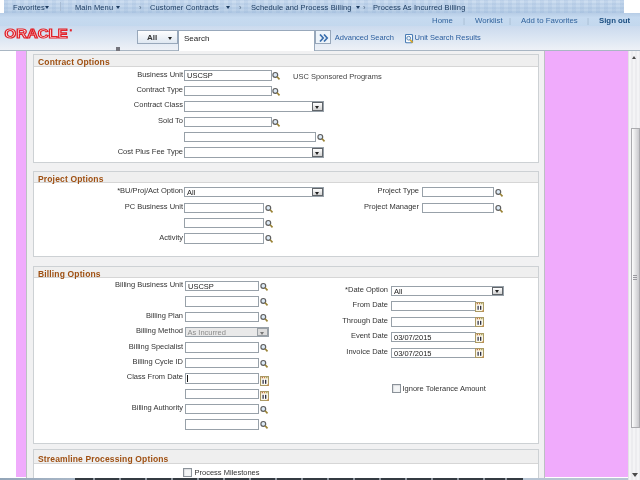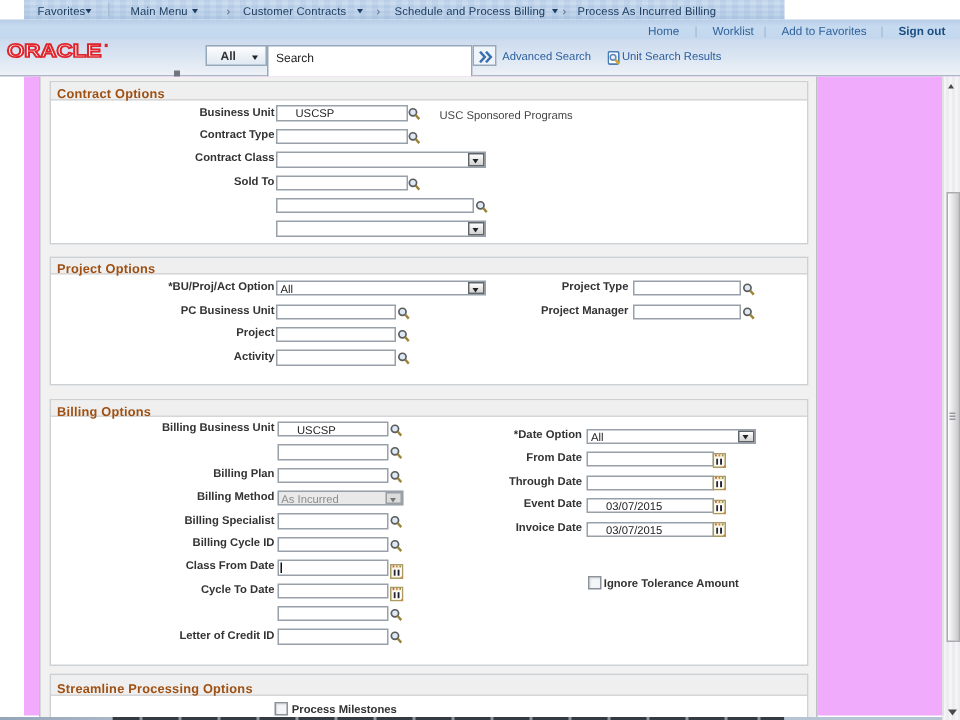--- a/index.html
+++ b/index.html
@@ -1,40 +1,40 @@
 <!DOCTYPE html>
 <html><head>
 <meta charset="utf-8">
 <style>
 * { margin:0; padding:0; box-sizing:border-box; }
 html,body { width:640px; height:480px; overflow:hidden; background:#fff;
   font-family:"Liberation Sans", sans-serif; }
 .abs { position:absolute; }
-#bar1 { position:absolute; left:16px; top:0; width:507px; height:13px;
+#bar1 { position:absolute; left:4px; top:0; width:620px; height:13px;
   background:repeating-linear-gradient(0deg, rgba(125,160,205,0.13) 0 2px, rgba(125,160,205,0) 2px 4px), repeating-linear-gradient(90deg, rgba(125,160,205,0.13) 0 4px, rgba(125,160,205,0) 4px 8px), linear-gradient(#cfdff1,#b9cfe7); color:#1d3c60; font-size:7.5px; }
 #bar1 span { position:absolute; top:3px; white-space:nowrap; letter-spacing:0.12px; }
 #bar2 { position:absolute; left:0; top:13px; width:640px; height:13px; background:linear-gradient(#b7cde6,#c6daf0 35%,#c3d8ee);
   color:#31639c; font-size:7.8px; }
 #bar2 span { position:absolute; top:3px; white-space:nowrap; }
 #obar { position:absolute; left:0; top:26px; width:640px; height:25px;
   background:linear-gradient(#cbdaee, #dde7f3 55%, #eef1f7);
   border-bottom:1px solid #a9b6c3; }
 .crt { width:0; height:0; border-left:2.5px solid transparent; border-right:2.5px solid transparent;
   border-top:3px solid #1d3c60; display:inline-block; position:absolute; }
 #content { position:absolute; left:16px; top:51px; width:640px; height:426px; background:#f0abfc; }
 #cwrap { position:absolute; left:10px; top:0; width:519px; height:427.3px;
   background:#f1f1f2; border-left:1px solid #bcc0c4; border-right:1px solid #bcc0c4; }
 .gbox { position:absolute; left:6px; width:506px; background:#fff; border:1px solid #cdd1d4; }
 .ghead { position:absolute; left:0; top:0; width:100%; background:#efefef;
   border-bottom:1px solid #d6d6d6; }
 .ghead b { position:absolute; left:4px; top:2px; font-size:8.5px; letter-spacing:0.15px; color:#9f5012; }
-.lbl { position:absolute; font-size:7.5px; font-weight:bold; color:#333;
+.lbl { position:absolute; font-size:7.5px; font-weight:normal; color:#333;
   text-align:right; white-space:nowrap; }
 .tf { position:absolute; background:#fff; border:1px solid #98a1a9; height:10.4px;
-  font-size:7.5px; color:#222; line-height:9px; padding-left:12px; white-space:nowrap; }
+  font-size:7.5px; color:#222; line-height:9px; padding-left:2px; white-space:nowrap; }
 .sel { position:absolute; background:#fff; border:1px solid #98a1a9; height:10.4px;
   font-size:7.5px; color:#222; line-height:9px; padding-left:2px; }
 .sb { position:absolute; right:0px; top:0px; width:11px; height:8.4px;
   background:linear-gradient(#ffffff,#d2d2d2); border:1px solid #60656a; }
 .sb i { position:absolute; left:2px; top:2.5px; width:0; height:0;
   border-left:2.5px solid transparent; border-right:2.5px solid transparent;
   border-top:3.5px solid #222; }
 .lk, .cal { position:absolute; }
 .note { position:absolute; font-size:7.5px; color:#444; white-space:nowrap; }
 .cb { position:absolute; width:9px; height:9px; background:#f4f5f6;
@@ -137,39 +137,39 @@
       <span class="sb">
         <i></i>
       </span>
     </div>
 
   <div class="lbl" style="left:20px;top:64.8px;width:147px">Sold To</div>
   <div class="tf" style="left:168px;top:65.6px;width:88px"></div>
 
   <div class="tf" style="left:168px;top:81px;width:132px"></div>
 
+  <div class="lbl" style="left:20px;top:95.6px;width:147px">Cost Plus Fee Type</div>
   <div class="sel" style="left:168px;top:96.4px;width:140px">
       <span class="sb">
         <i></i>
       </span>
     </div>
 
   <div class="lbl" style="left:20px;top:135.3px;width:147px">*BU/Proj/Act Option</div>
   <div class="sel" style="left:168px;top:136.1px;width:140px">All<span class="sb">
         <i></i>
       </span></div>
   <div class="lbl" style="left:300px;top:135.3px;width:103px">Project Type</div>
   <div class="tf" style="left:405.5px;top:136.1px;width:72px"></div>
 
   <div class="lbl" style="left:20px;top:150.7px;width:147px">PC Business Unit</div>
   <div class="tf" style="left:168px;top:151.5px;width:80px"></div>
   <div class="lbl" style="left:300px;top:150.7px;width:103px">Project Manager</div>
   <div class="tf" style="left:405.5px;top:151.5px;width:72px"></div>
 
-  <div class="lbl" style="left:20px;top:166.1px;width:147px">Project</div>
   <div class="tf" style="left:168px;top:166.9px;width:80px"></div>
 
   <div class="lbl" style="left:20px;top:181.5px;width:147px">Activity</div>
   <div class="tf" style="left:168px;top:182.3px;width:80px"></div>
 
   <div class="lbl" style="left:20px;top:229px;width:147px">Billing Business Unit</div>
   <div class="tf" style="left:169px;top:229.8px;width:74px">USCSP</div>
 
   <div class="tf" style="left:169px;top:245.2px;width:74px"></div>
 
@@ -185,26 +185,25 @@
   <div class="tf" style="left:169px;top:291.4px;width:74px"></div>
 
   <div class="lbl" style="left:20px;top:306px;width:147px">Billing Cycle ID</div>
   <div class="tf" style="left:169px;top:306.8px;width:74px"></div>
 
   <div class="lbl" style="left:20px;top:321.4px;width:147px">Class From Date</div>
   <div class="tf" style="left:169px;top:322.2px;width:74px">
       <span style="position:absolute;left:1px;top:1px;width:1px;height:7px;background:#111"></span>
     </div>
 
-  <div class="lbl" style="left:20px;top:336.8px;width:147px">Cycle To Date</div>
   <div class="tf" style="left:169px;top:337.6px;width:74px"></div>
 
+  <div class="lbl" style="left:20px;top:352.2px;width:147px">Billing Authority</div>
   <div class="tf" style="left:169px;top:353px;width:74px"></div>
 
-  <div class="lbl" style="left:20px;top:367.6px;width:147px">Letter of Credit ID</div>
   <div class="tf" style="left:169px;top:368.4px;width:74px"></div>
 
   <div class="lbl" style="left:272px;top:233.7px;width:100px">*Date Option</div>
   <div class="sel" style="left:375px;top:234.5px;width:113px">All<span class="sb">
         <i></i>
       </span></div>
 
   <div class="lbl" style="left:272px;top:249.2px;width:100px">From Date</div>
   <div class="tf" style="left:375px;top:250px;width:85px"></div>
 

